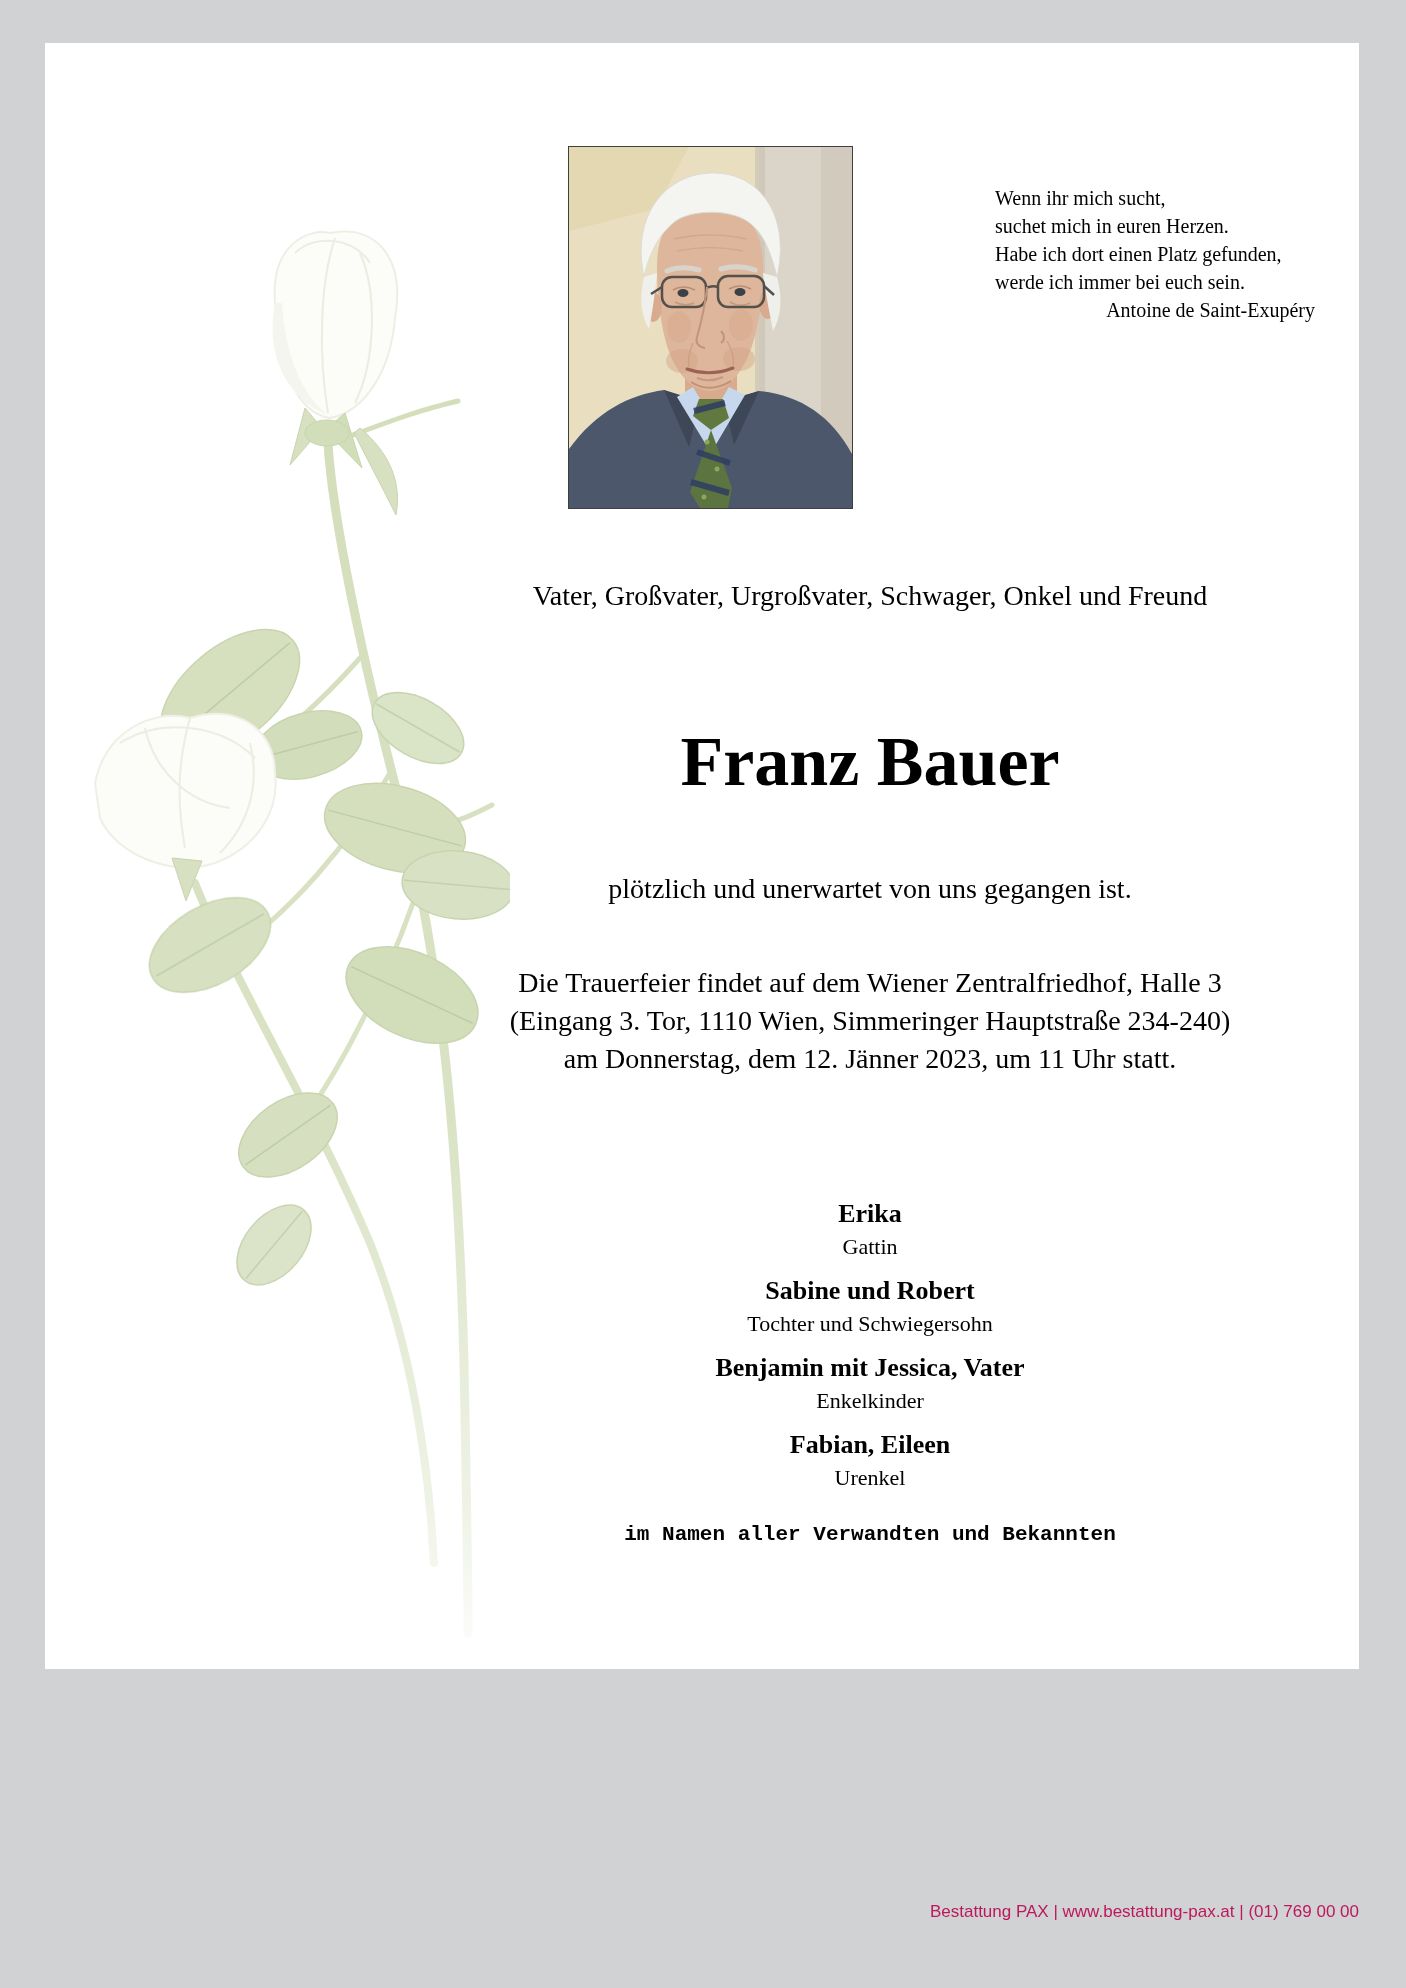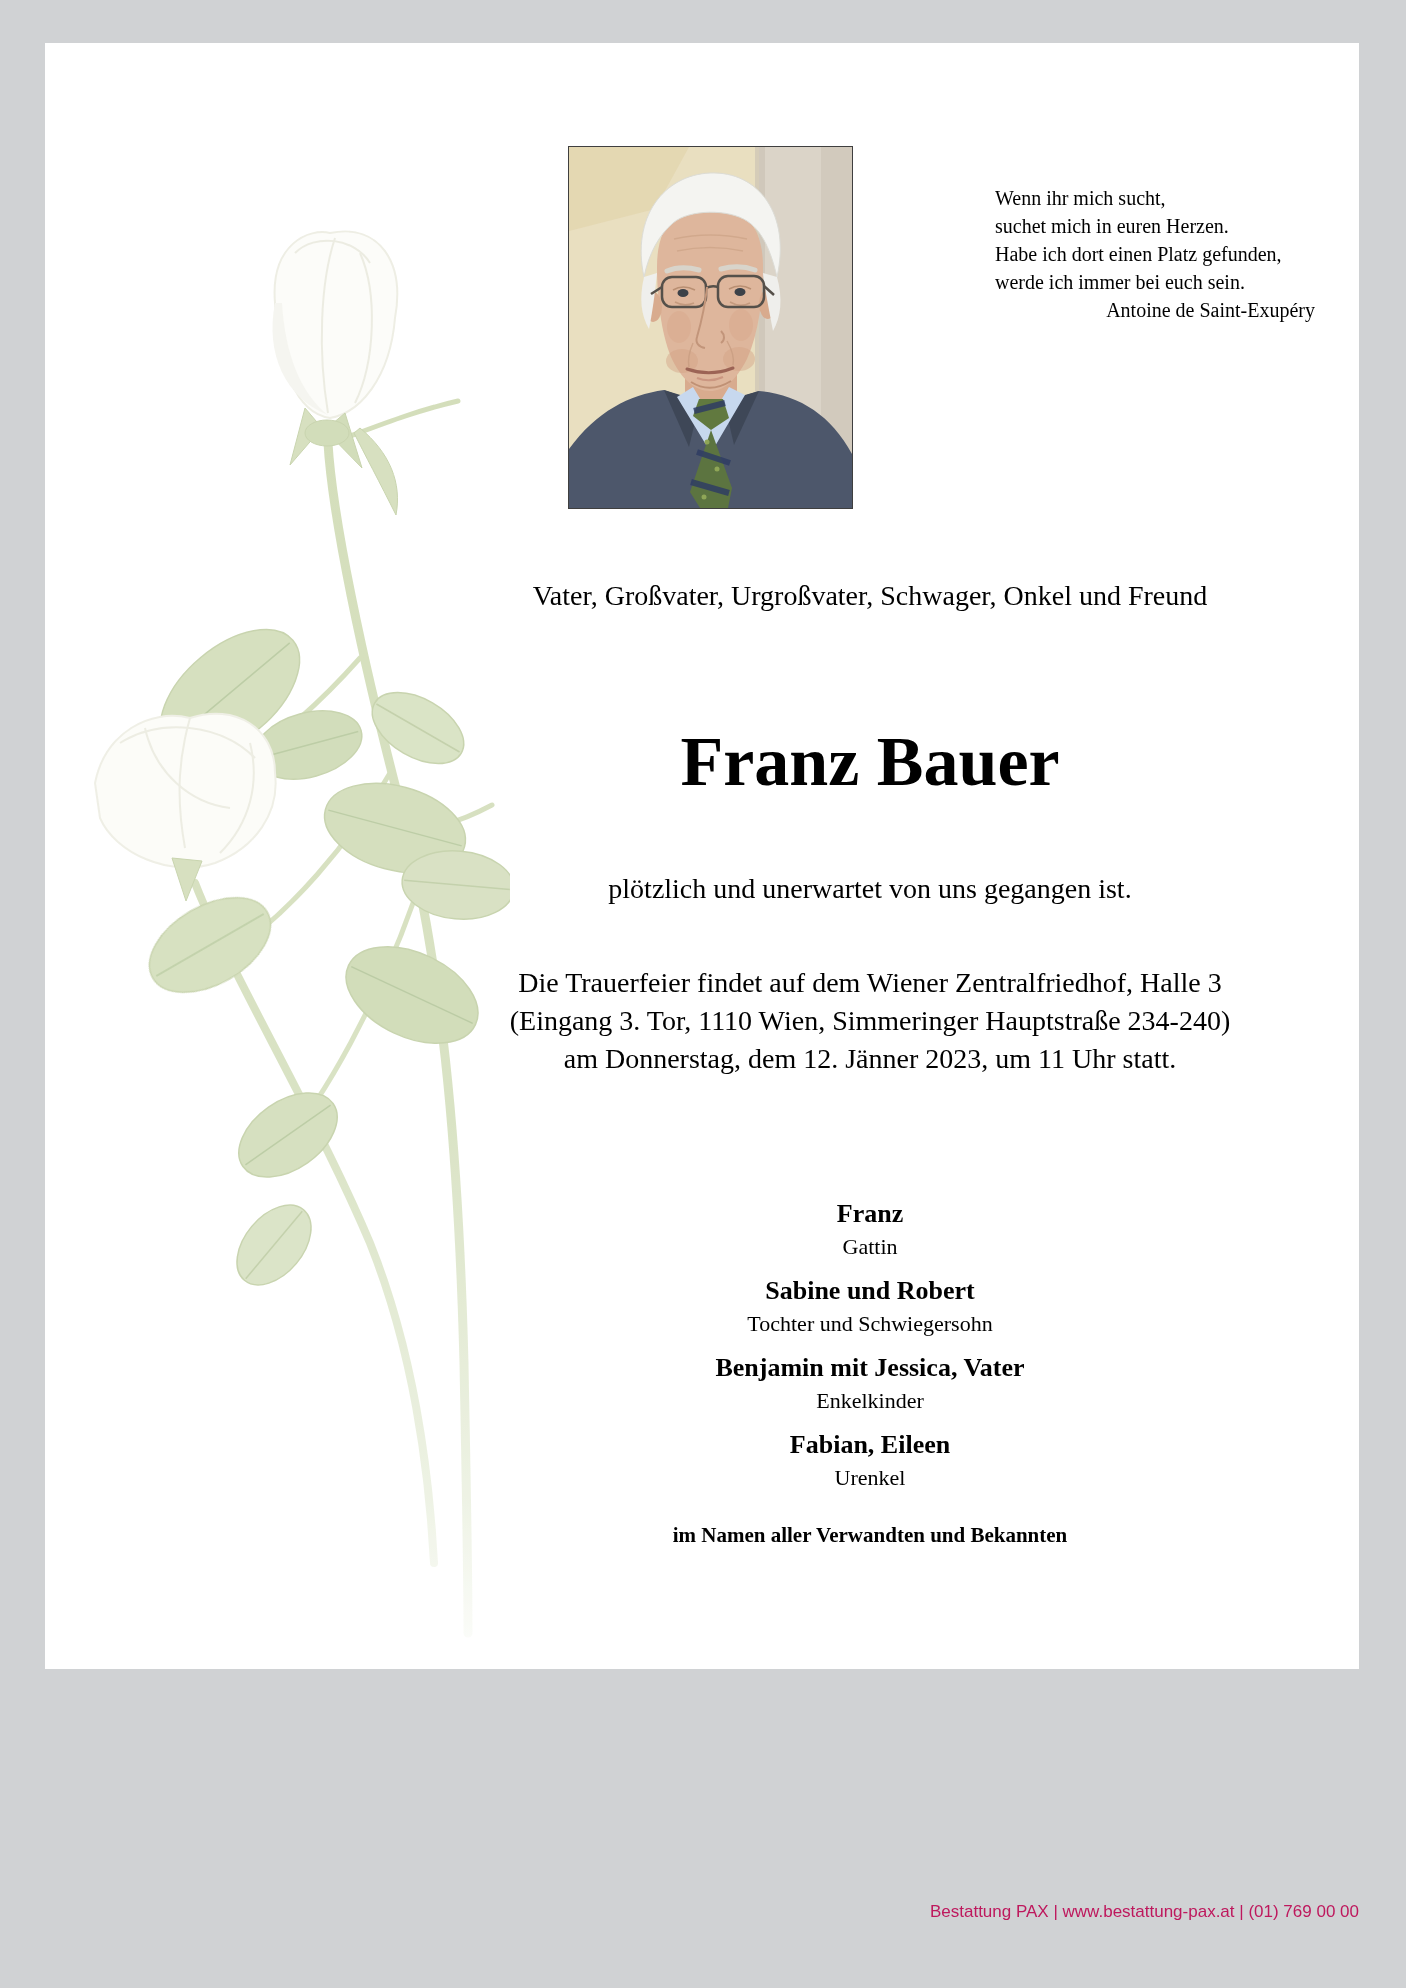--- a/index.html
+++ b/index.html
@@ -28,21 +28,21 @@
   .quote .attr{text-align:right;padding-right:2px;}
   .col{position:absolute;left:320px;top:0;width:1010px;}
   .block{position:absolute;left:0;width:100%;text-align:center;}
   .intro{top:534px;font-size:28px;line-height:38px;}
   .deceased{top:680px;font-size:70px;line-height:78px;font-weight:bold;}
   .death{top:827px;font-size:28px;line-height:38px;}
   .funeral{top:921px;font-size:28px;line-height:38px;}
   .family{top:1155px;}
   .m-name{font-size:26px;line-height:32px;font-weight:bold;}
   .m-role{font-size:22px;line-height:34px;margin-bottom:11px;}
-  .closing{top:1478px;font-size:21px;font-weight:bold;line-height:28px;}
+  .closing{top:1478px;font-size:21px;font-weight:bold;line-height:28px;font-family:Liberation Mono, monospace;}
   .footer{
     position:absolute;left:0;top:1857px;width:100%;text-align:right;
     font-family:"Liberation Sans", sans-serif;
     font-size:17px;line-height:24px;color:#be185d;
   }
 </style>
 </head>
 <body>
 
 <div class="page">
@@ -235,21 +235,21 @@
     </div>
 
     <div class="block funeral">
       <div>Die Trauerfeier findet auf dem Wiener Zentralfriedhof, Halle 3</div>
       <div>(Eingang 3. Tor, 1110 Wien, Simmeringer Hauptstraße 234-240)</div>
       <div>am Donnerstag, dem 12. Jänner 2023, um 11 Uhr statt.</div>
     </div>
 
     <div class="block family">
       <div>
-        <div class="m-name">Franz</div>
+        <div class="m-name">Erika</div>
         <div class="m-role">Gattin</div>
       </div>
       <div>
         <div class="m-name">Sabine und Robert</div>
         <div class="m-role">Tochter und Schwiegersohn</div>
       </div>
       <div>
         <div class="m-name">Benjamin mit Jessica, Vater</div>
         <div class="m-role">Enkelkinder</div>
       </div>

